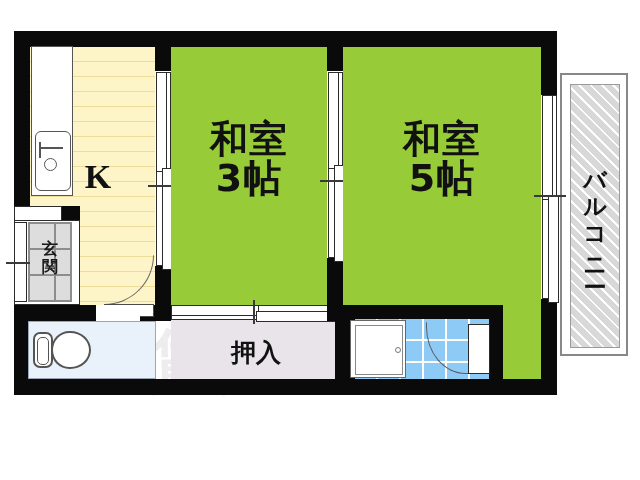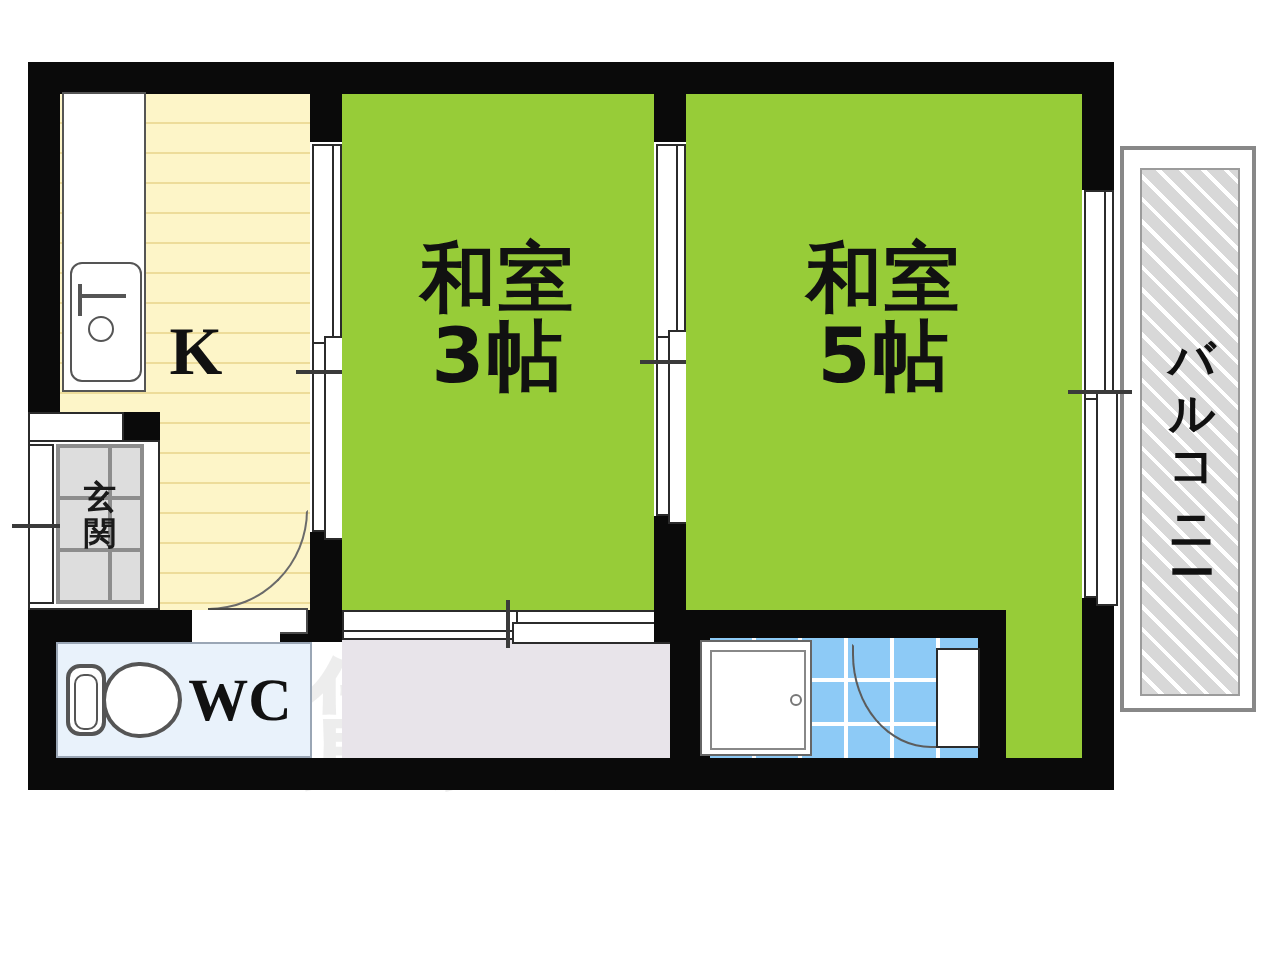--- a/index.html
+++ b/index.html
@@ -257,21 +257,20 @@
 
   <div class="abs plain-white" style="left:14px; top:222px; width:13px; height:80px;"></div>
   <div class="abs tickline" style="left:6px; top:262px; width:24px; height:1.5px;"></div>
 
   <div class="abs wall" style="left:14px; top:305px; width:141px; height:16px;"></div>
 
   <div class="abs door-arc" style="left:104px; top:255px; width:50px; height:50px;"></div>
   <div class="abs door-panel" style="left:104px; top:304px; width:50px; height:13px;"></div>
 
   <div class="abs wc-floor" style="left:28px; top:321px; width:128px; height:58px;"></div>
-  <div class="abs label label-wc" style="left:90px; top:336px; width:60px; height:34px;">WC</div>
 
   <div class="abs toilet-tank" style="left:33px; top:332px; width:20px; height:36px;">
     <div class="abs toilet-tank-inner" style="left:2px; top:3px; width:12px; height:28px;"></div>
   </div>
   <div class="abs toilet-bowl" style="left:51px; top:331px; width:40px; height:38px;"></div>
 
   <div class="abs white-gap" style="left:96px; top:305px; width:44px; height:16px;"></div>
 
   <div class="abs wall" style="left:155px; top:31px; width:16px; height:40px;"></div>
   <div class="abs wall" style="left:155px; top:266px; width:16px; height:55px;"></div>
@@ -280,20 +279,21 @@
     <div class="slide-leaf" style="left:-1px; top:-1px; width:9px; height:98px;"></div>
     <div class="slide-leaf" style="left:5px; top:95px; width:9px; height:100px;"></div>
   </div>
   <div class="abs tickline" style="left:148px; top:185px; width:32px; height:1.5px;"></div>
 
   <div class="abs tatami" style="left:171px; top:47px; width:156px; height:258px;"></div>
   <div class="abs label label-room" style="left:171px; top:120px; width:156px; height:96px;">和室
 3帖</div>
 
   <div class="abs closet-floor" style="left:171px; top:320px; width:170px; height:59px;"></div>
+  <div class="abs label label-sm" style="left:171px; top:340px; width:170px; height:30px;">押入</div>
 
   <div class="abs slide-door" style="left:171px; top:305px; width:170px; height:15px;">
     <div class="slide-leaf" style="left:-1px; top:-1px; width:86px; height:9px;"></div>
     <div class="slide-leaf" style="left:84px; top:5px; width:87px; height:9px;"></div>
   </div>
   <div class="abs tickline" style="left:253px; top:300px; width:1.5px; height:24px;"></div>
 
   <div class="abs wall" style="left:327px; top:31px; width:16px; height:40px;"></div>
   <div class="abs wall" style="left:327px; top:258px; width:16px; height:63px;"></div>
 

